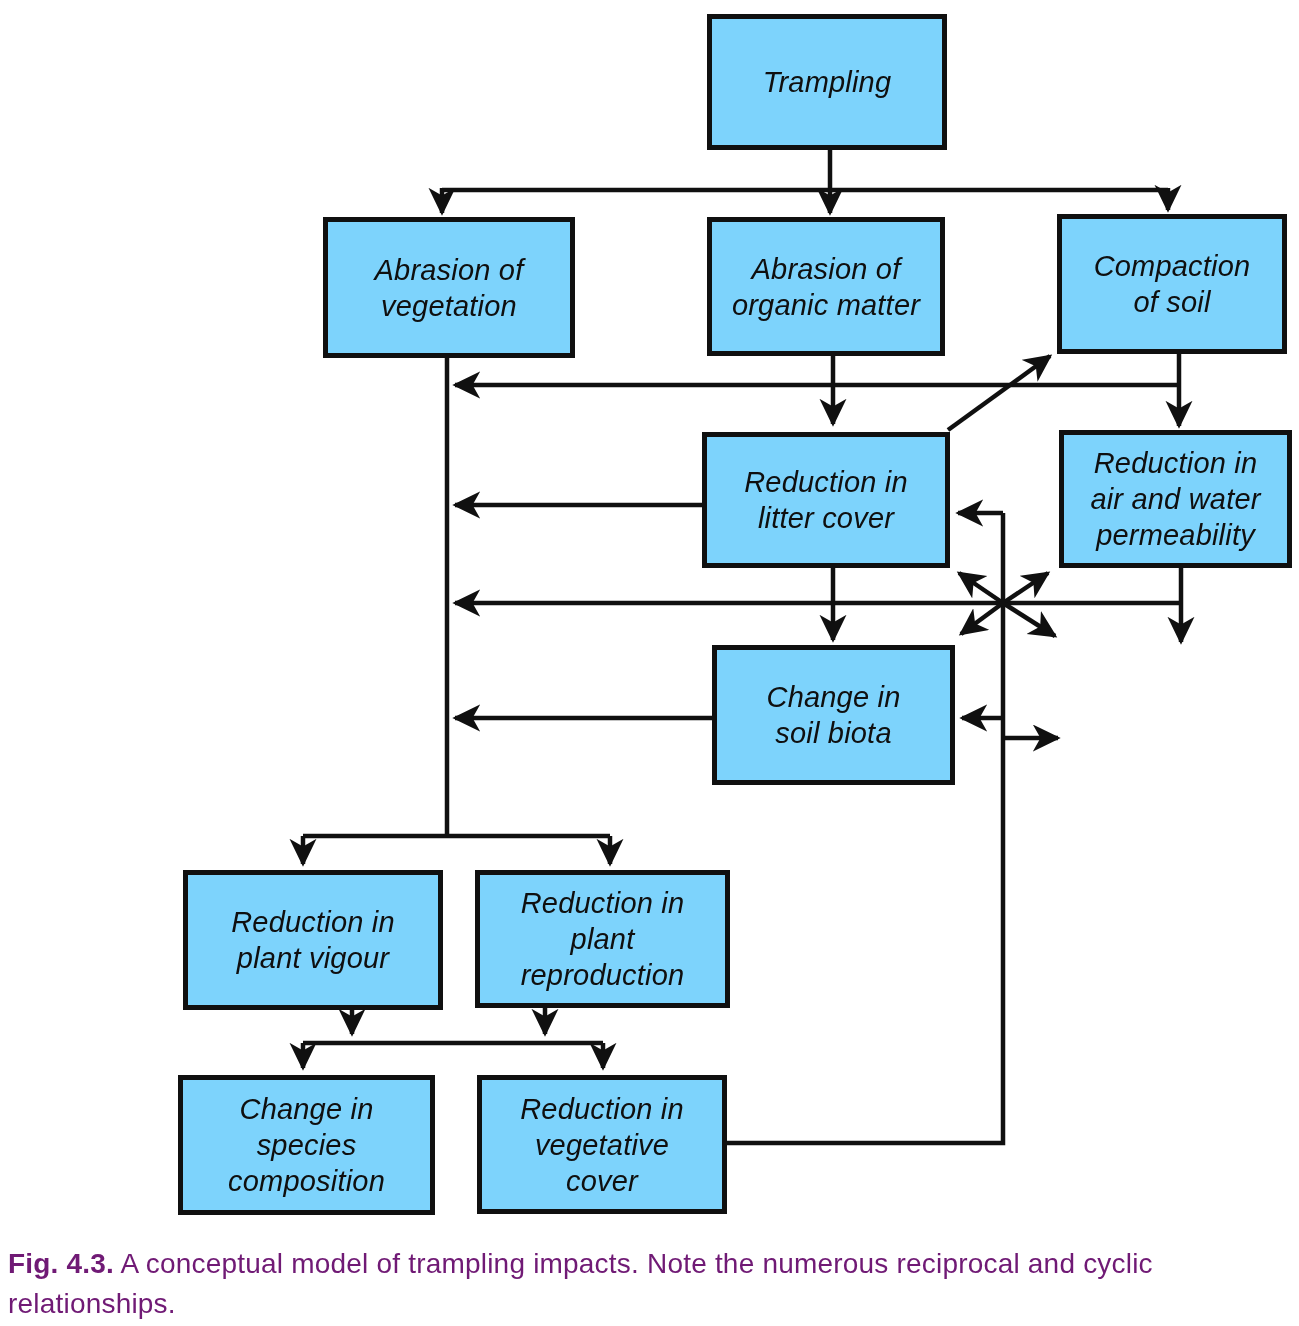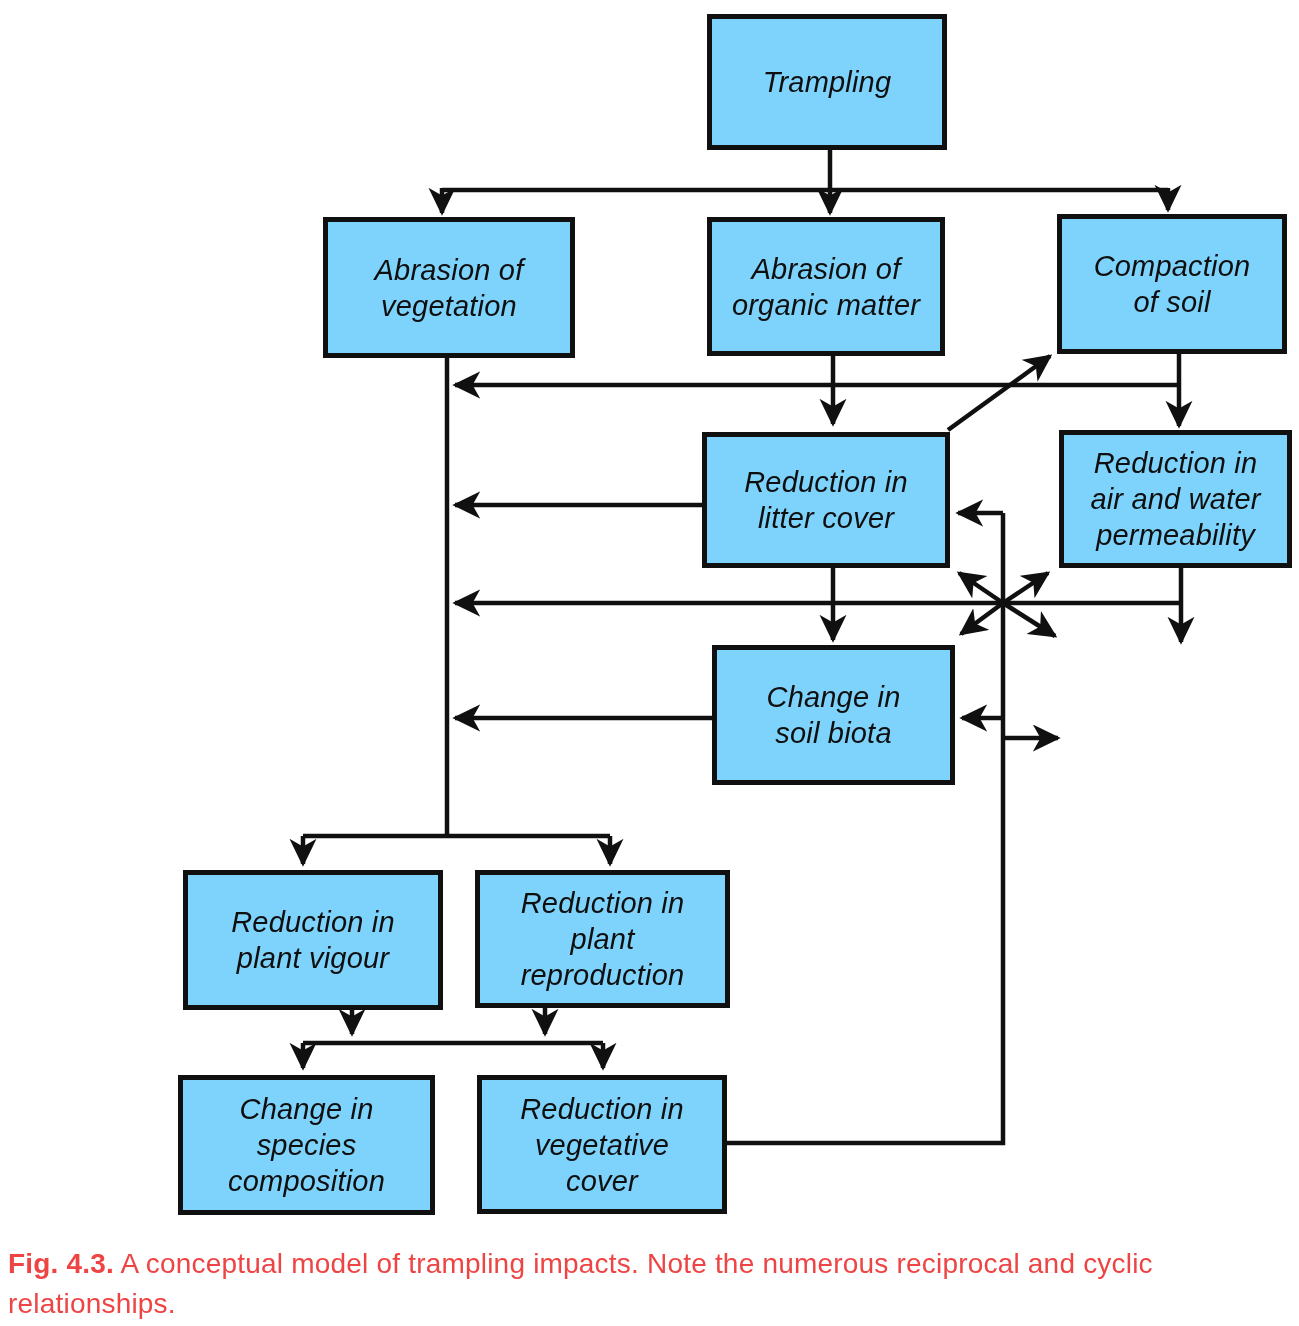--- a/index.html
+++ b/index.html
@@ -10,21 +10,21 @@
   #wires{position:absolute;left:0;top:0;width:1299px;height:1326px;}
   .node{
     position:absolute;box-sizing:border-box;background:#7dd3fc;
     border:5px solid #101010;display:flex;align-items:center;justify-content:center;
     text-align:center;font-size:29px;line-height:36px;white-space:pre-line;
     letter-spacing:0.2px;
     font-style:italic;
   }
   #caption{
     position:absolute;left:8px;top:1244px;width:1288px;
-    font-size:28px;line-height:40px;color:#ef4444;letter-spacing:0.2px;
+    font-size:28px;line-height:40px;color:#701a75;letter-spacing:0.2px;
   }
   #caption b{font-weight:bold;}
 </style>
 </head>
 <body>
 
 <div id="figure">
 
   <svg id="wires" viewBox="0 0 1299 1326" xmlns="http://www.w3.org/2000/svg">
     <defs>

